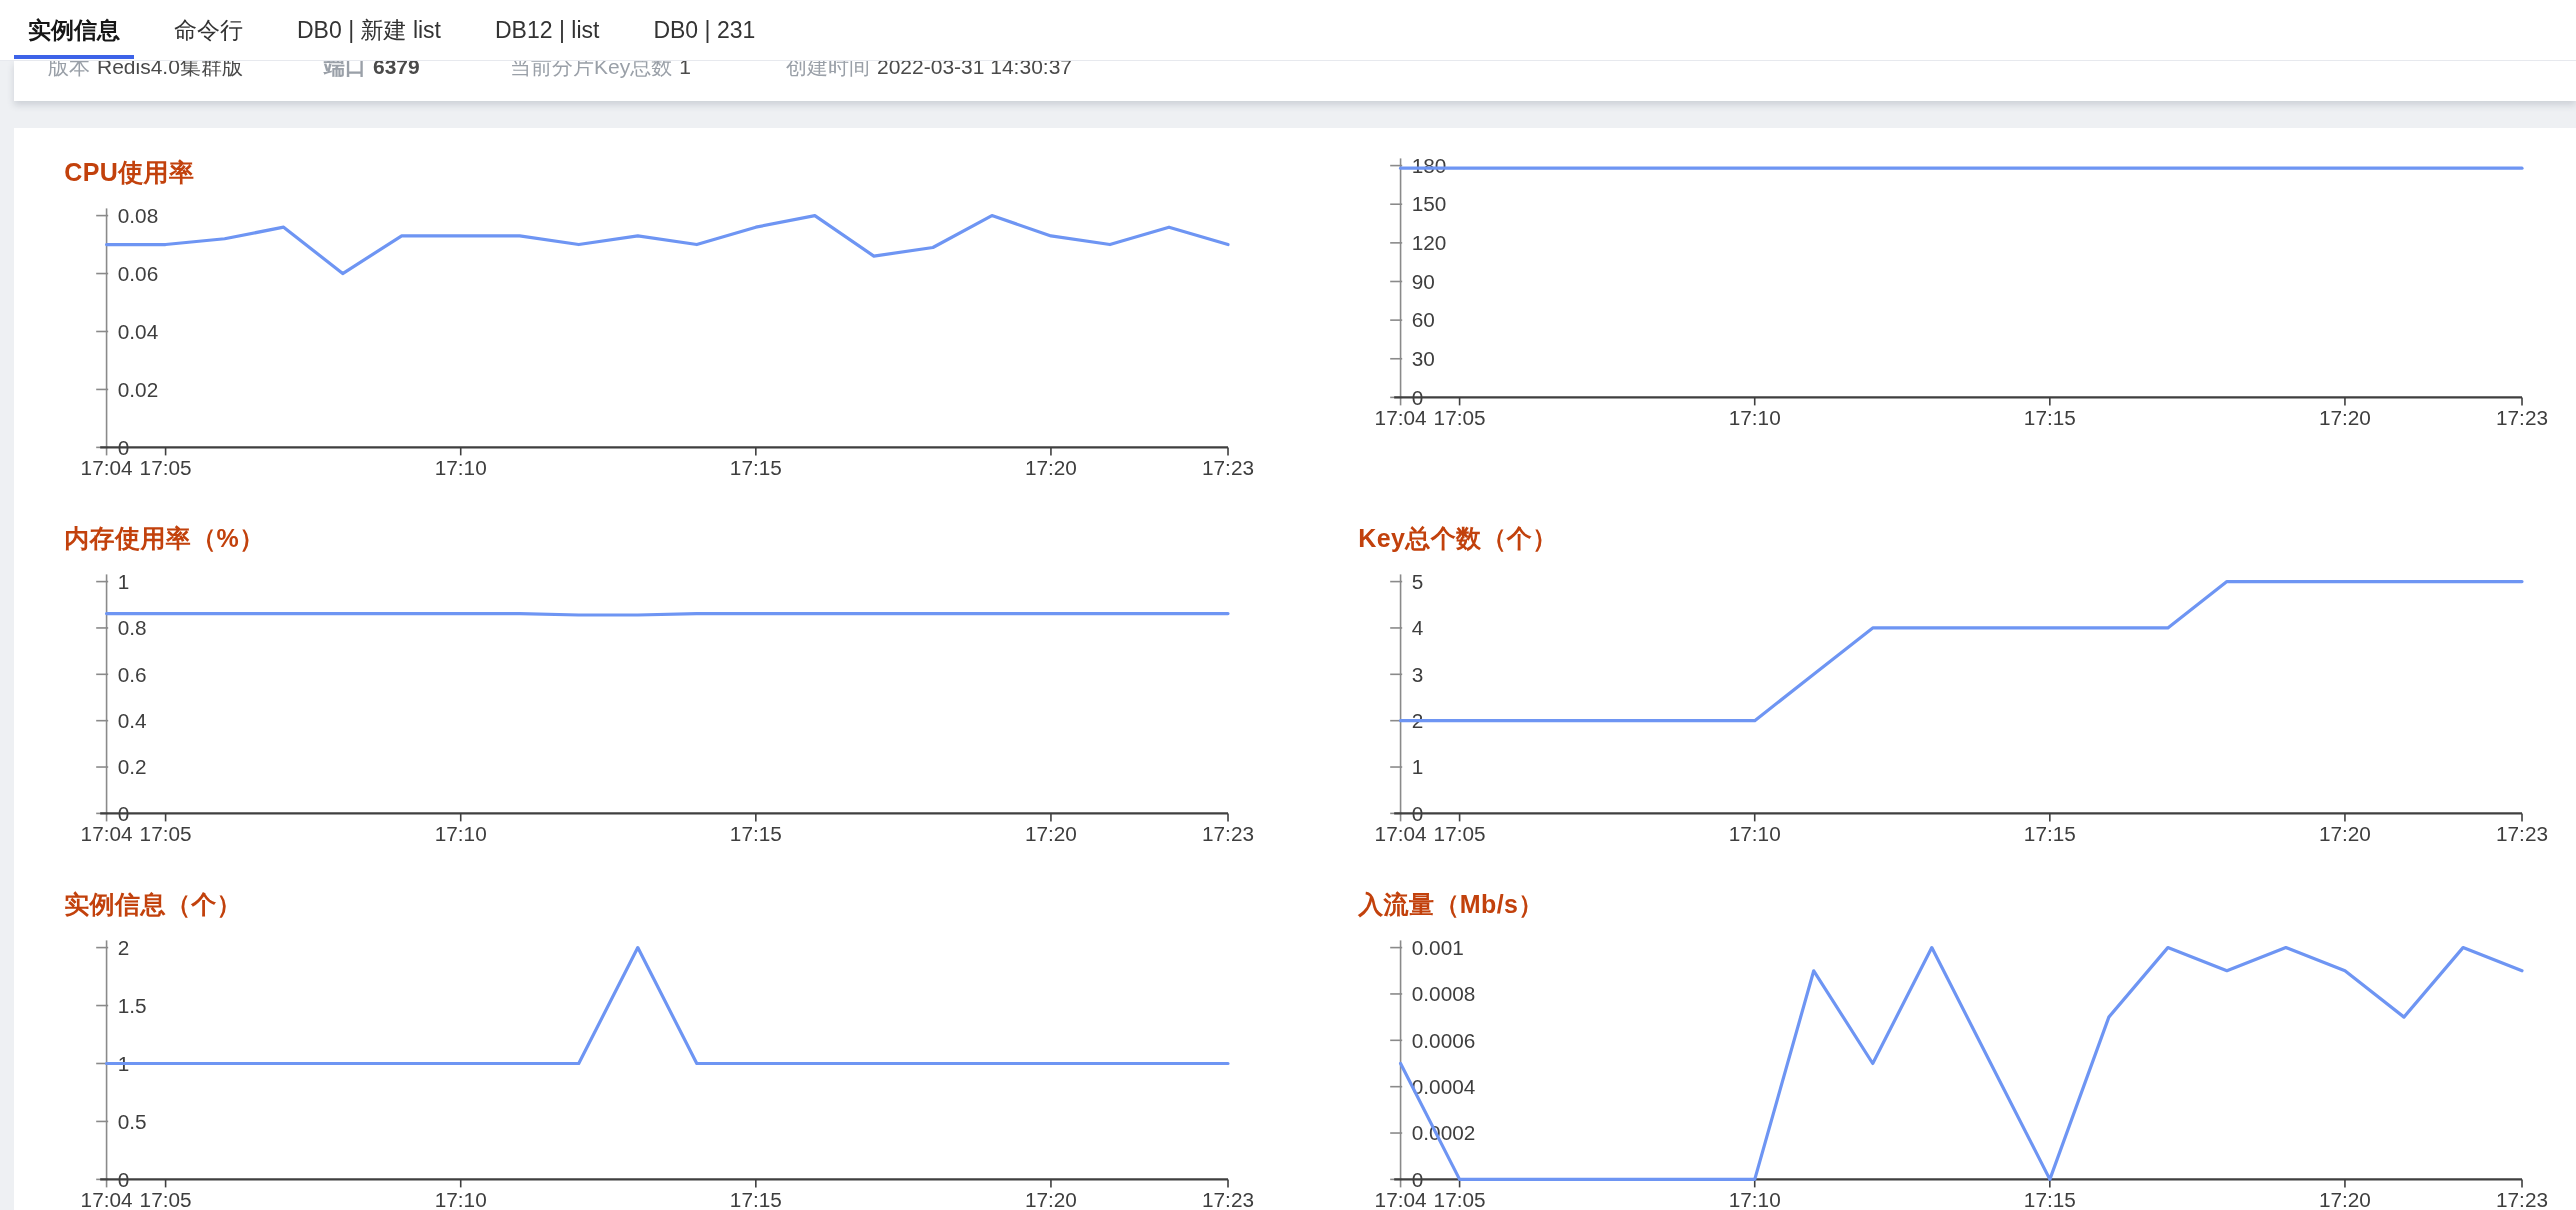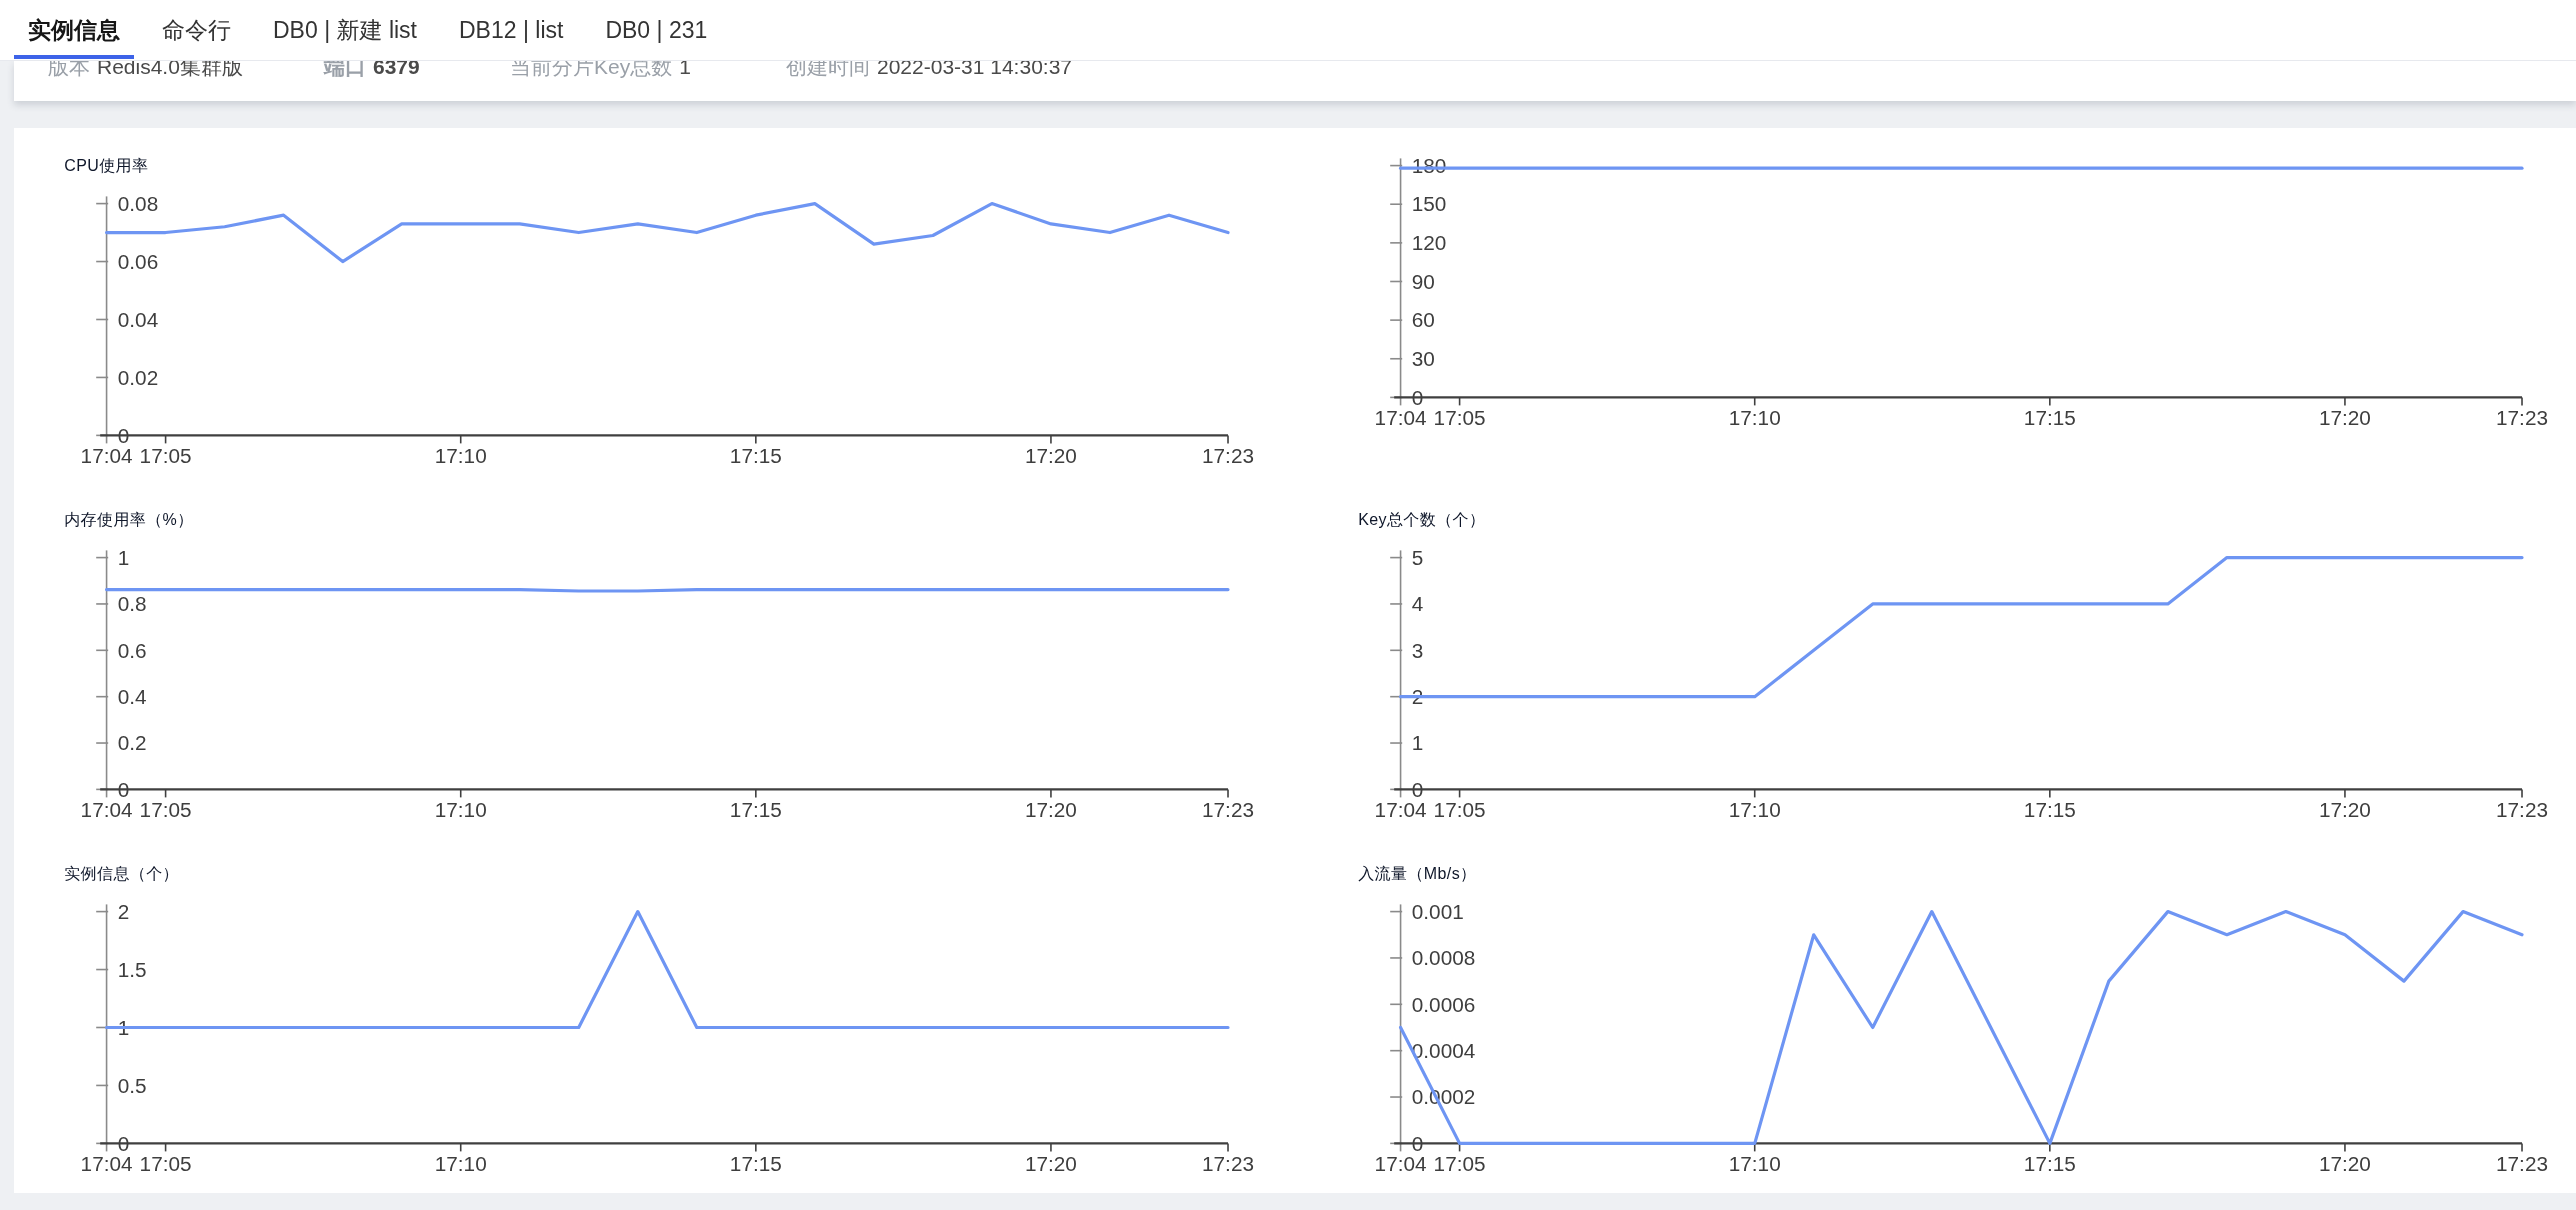--- a/index.html
+++ b/index.html
@@ -8,21 +8,21 @@
     background:#eef0f3;
     font-family:"Liberation Sans","DejaVu Sans",sans-serif;
     color:#333;
   }
   
   .tab-bar {
     position:relative; z-index:3;
     height:61px; background:#fff;
     border-bottom:0.8px solid #e7e9ee;
     display:flex; align-items:stretch;
-    padding-left:14px; gap:14px;
+    padding-left:14px; gap:26px;
   }
   .tab {
     position:relative;
     font-size:23px; color:#333;
     padding:0 14px;
     display:flex; align-items:center;
     cursor:pointer; white-space:nowrap;
   }
   .tab.active { font-weight:bold; color:#161616; }
   .tab .underline { display:none; }
@@ -52,21 +52,21 @@
     position:relative; z-index:1;
     margin:27px 0 0 14px;
     background:#fff;
     padding:28px 22px 19px 47px;
     display:grid;
     grid-template-columns:1fr 1fr;
     column-gap:95px;
     row-gap:44px;
   }
   .chart-title {
-    font-size:16px; font-weight:normal; color:#0f172a;
+    font-size:25px; font-weight:bold; color:#c2410c;
     margin:0 0 17.3px 3.2px; letter-spacing:0.4px;
   }
   svg.plot { width:100%; display:block; }
 </style>
 </head>
 <body>
 
 <header class="tab-bar">
   <div class="tab active">
     <span>实例信息</span>

